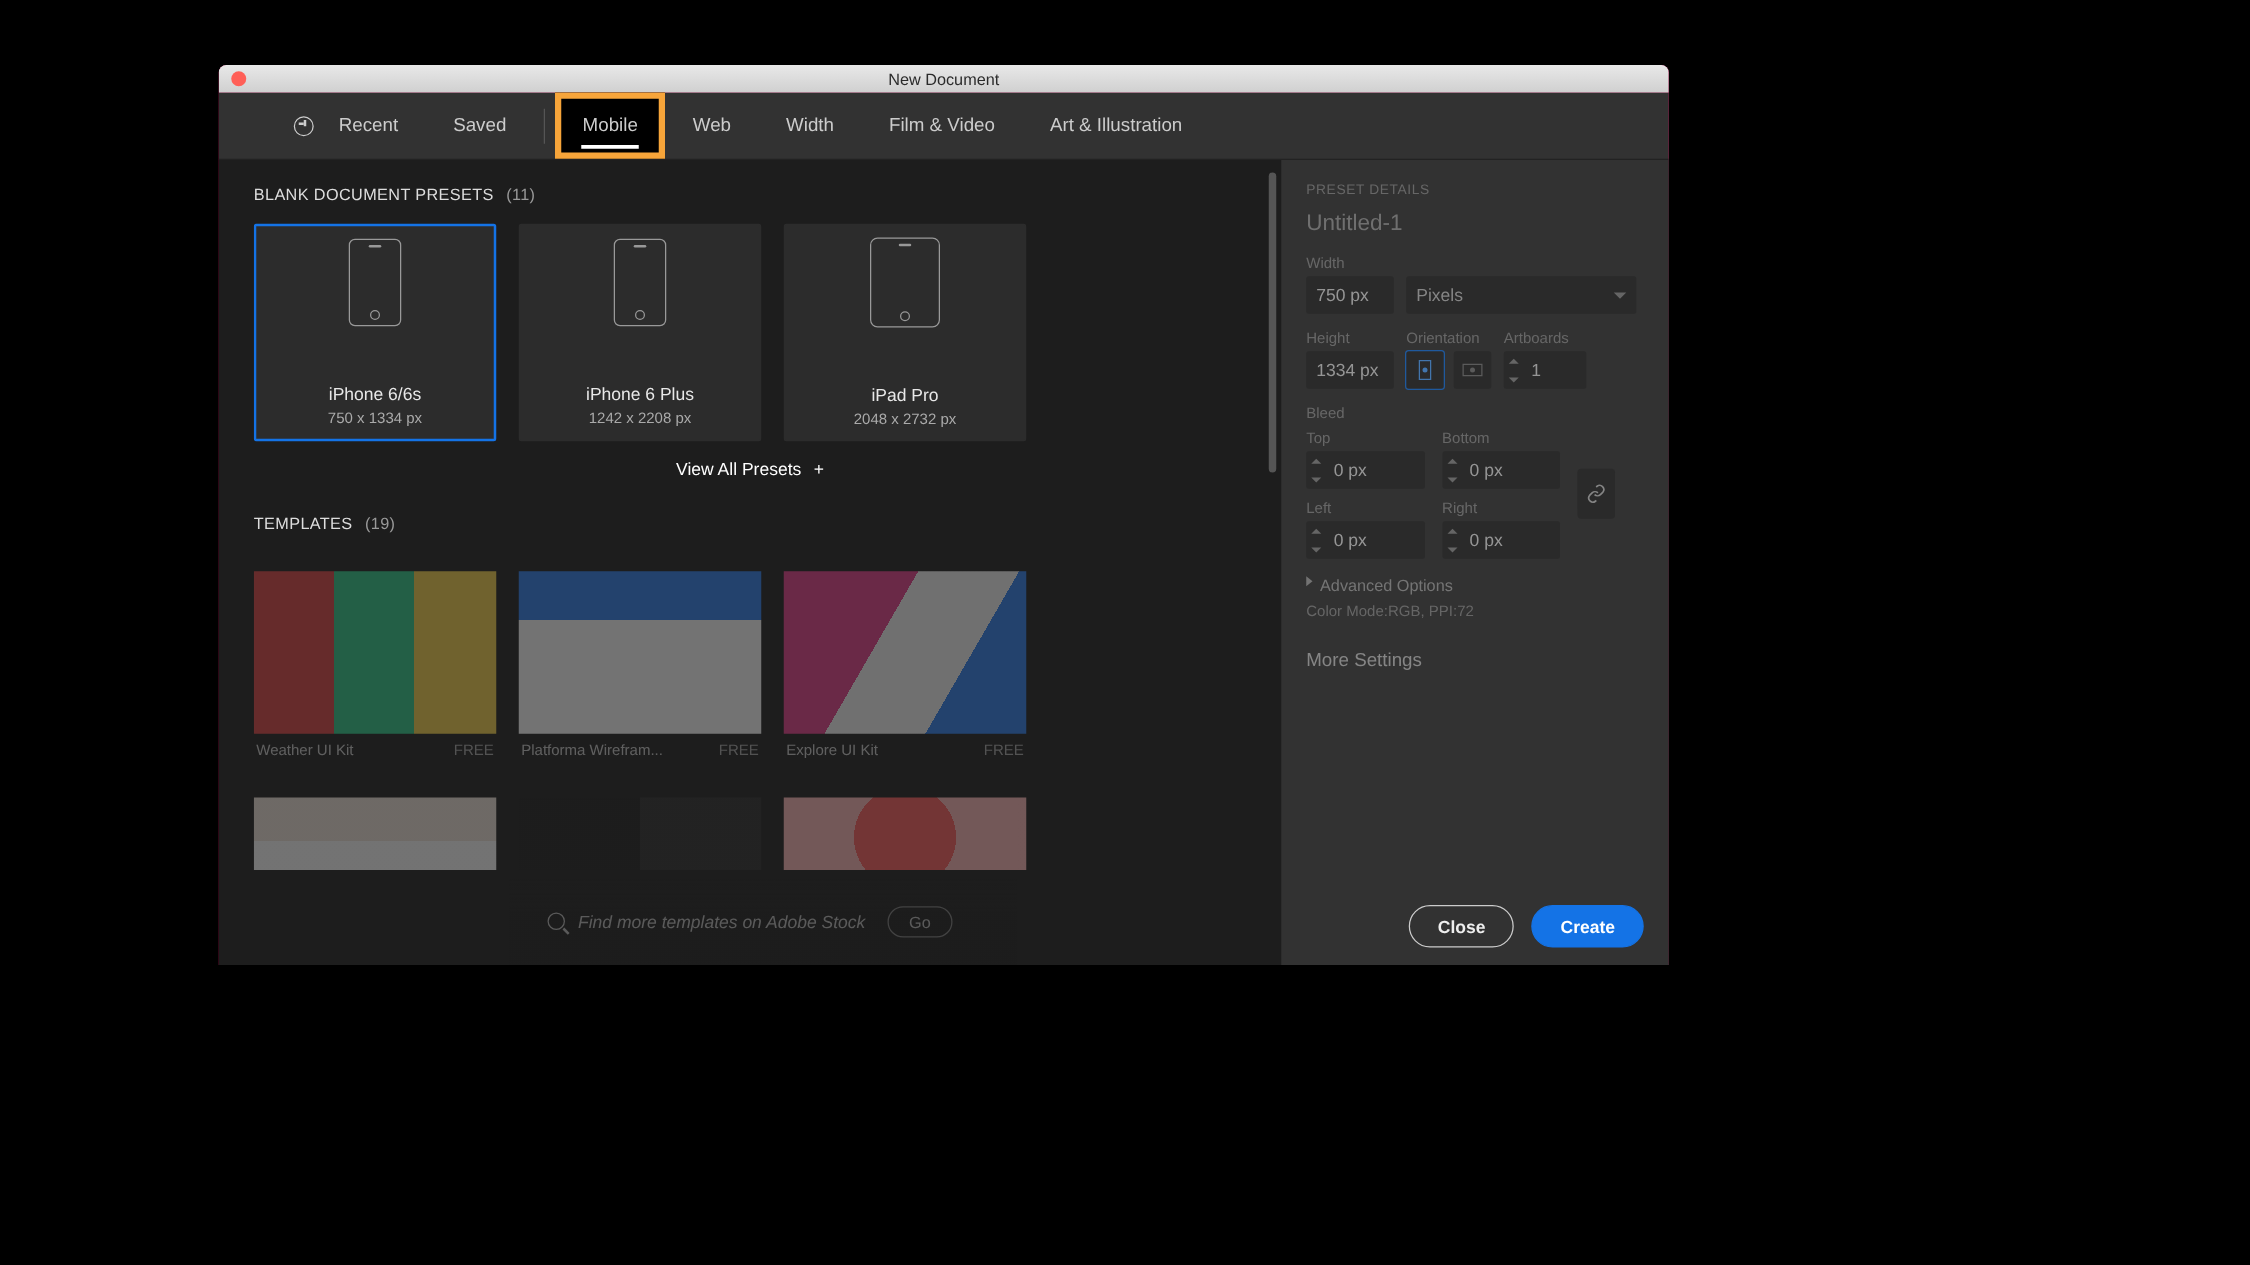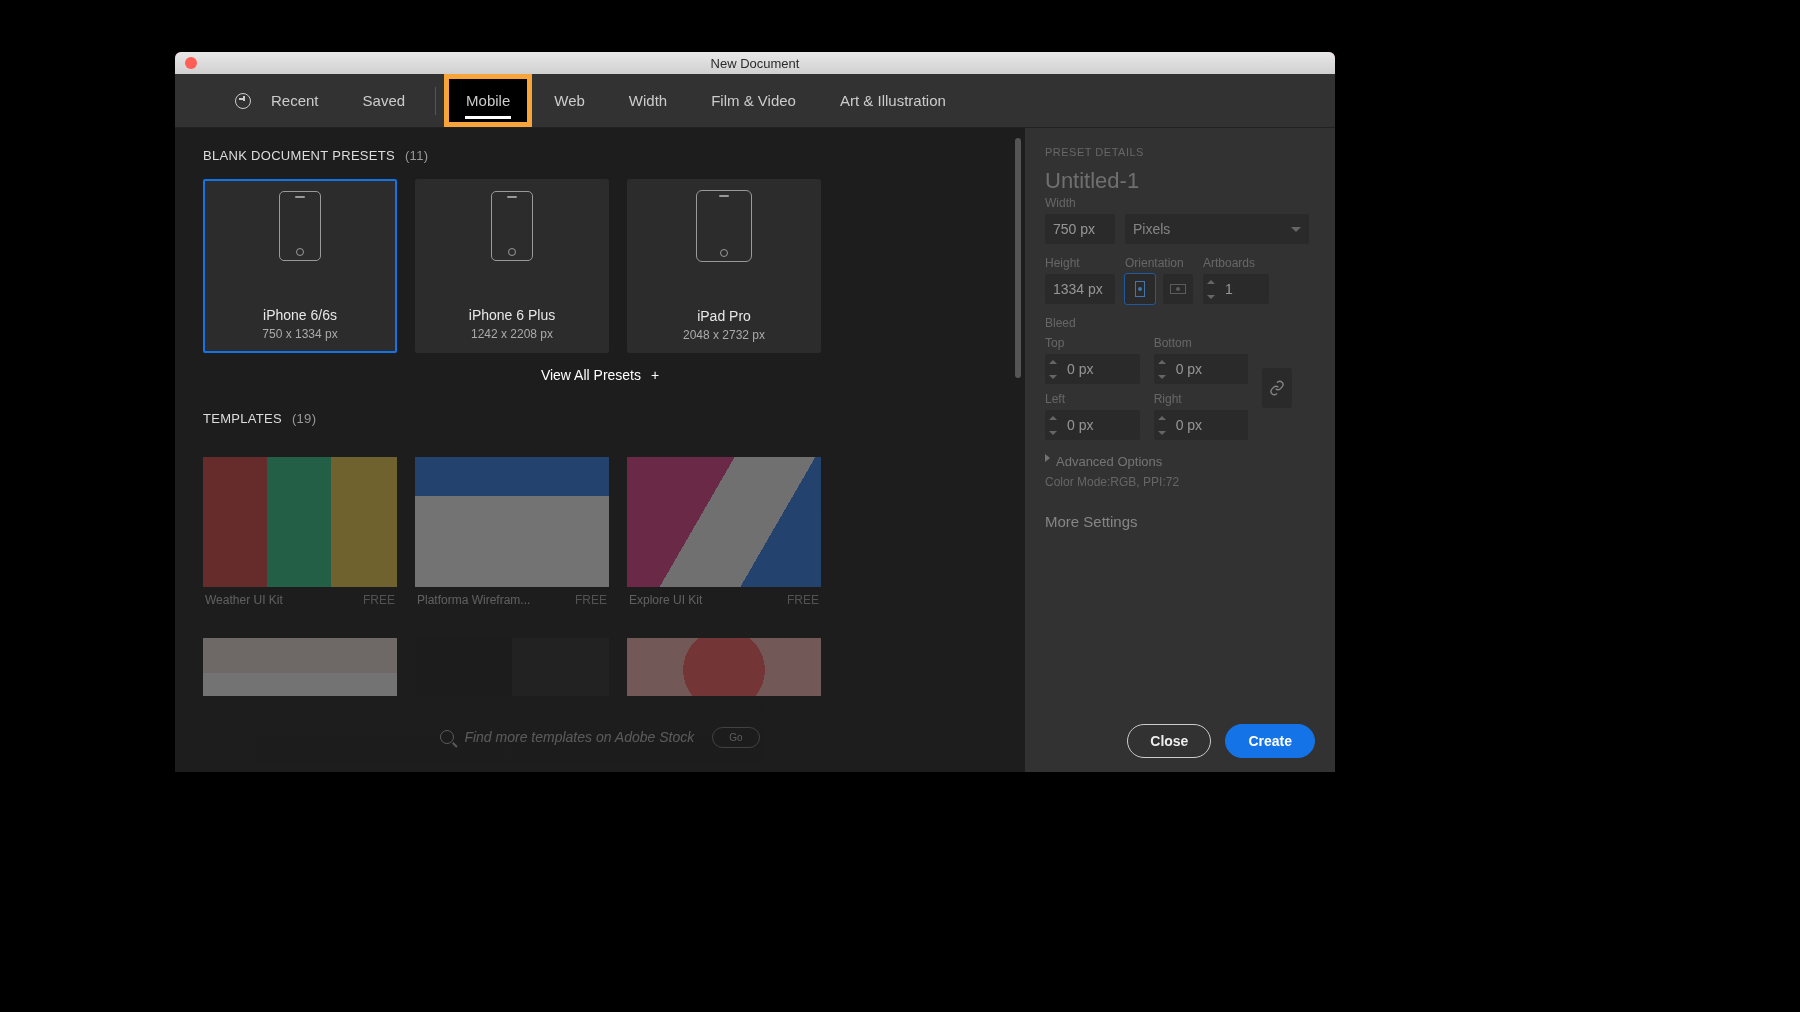--- a/index.html
+++ b/index.html
@@ -269,43 +269,43 @@
     width:6px; height:1.5px;
     background:#ccc;
     right:-5px; bottom:-2px;
     transform: rotate(45deg);
   }
   .go-btn {
     border: 1px solid #888;
     border-radius: 16px;
     padding: 4px 16px;
     color: #ccc;
-    font-size: 10px;
+    font-size: 13px;
     cursor: pointer;
   }
 
   
   .sidepanel {
     width: 310px;
     background: #323232;
     display: flex;
     flex-direction: column;
     padding: 18px 20px 14px 20px;
     position: relative;
   }
   .side-label {
     font-size: 11px;
     letter-spacing: .5px;
     color: #8a8a8a;
     margin-bottom: 10px;
   }
   .doc-name {
-    font-size: 22px;
+    font-size: 18px;
     color: #bcbcbc;
-    margin-bottom: 2px;
+    margin-bottom: 14px;
     opacity: .75;
   }
   .field-row { display: flex; gap: 10px; align-items: flex-end; }
   .field {
     display: flex;
     flex-direction: column;
   }
   .field-label {
     font-size: 12px;
     color: #8a8a8a;

